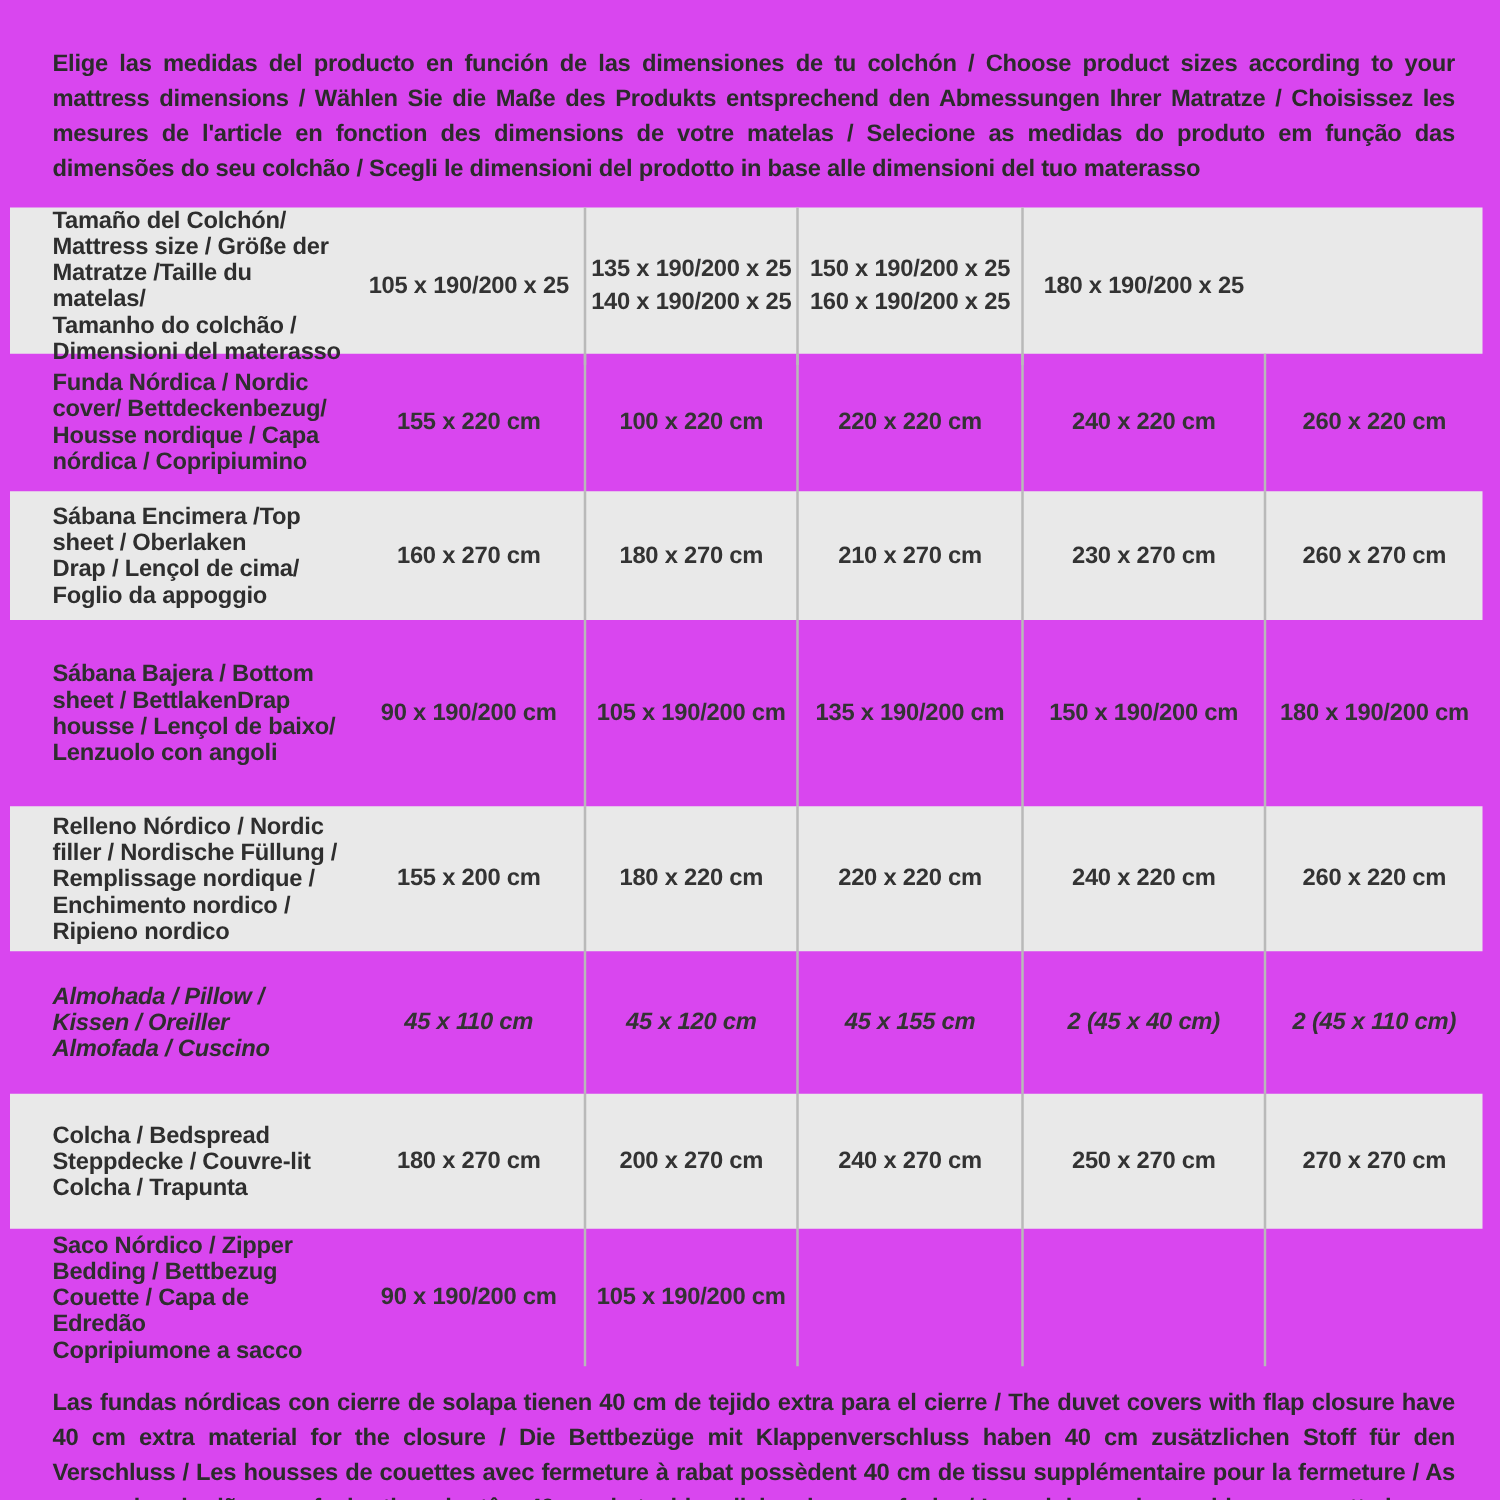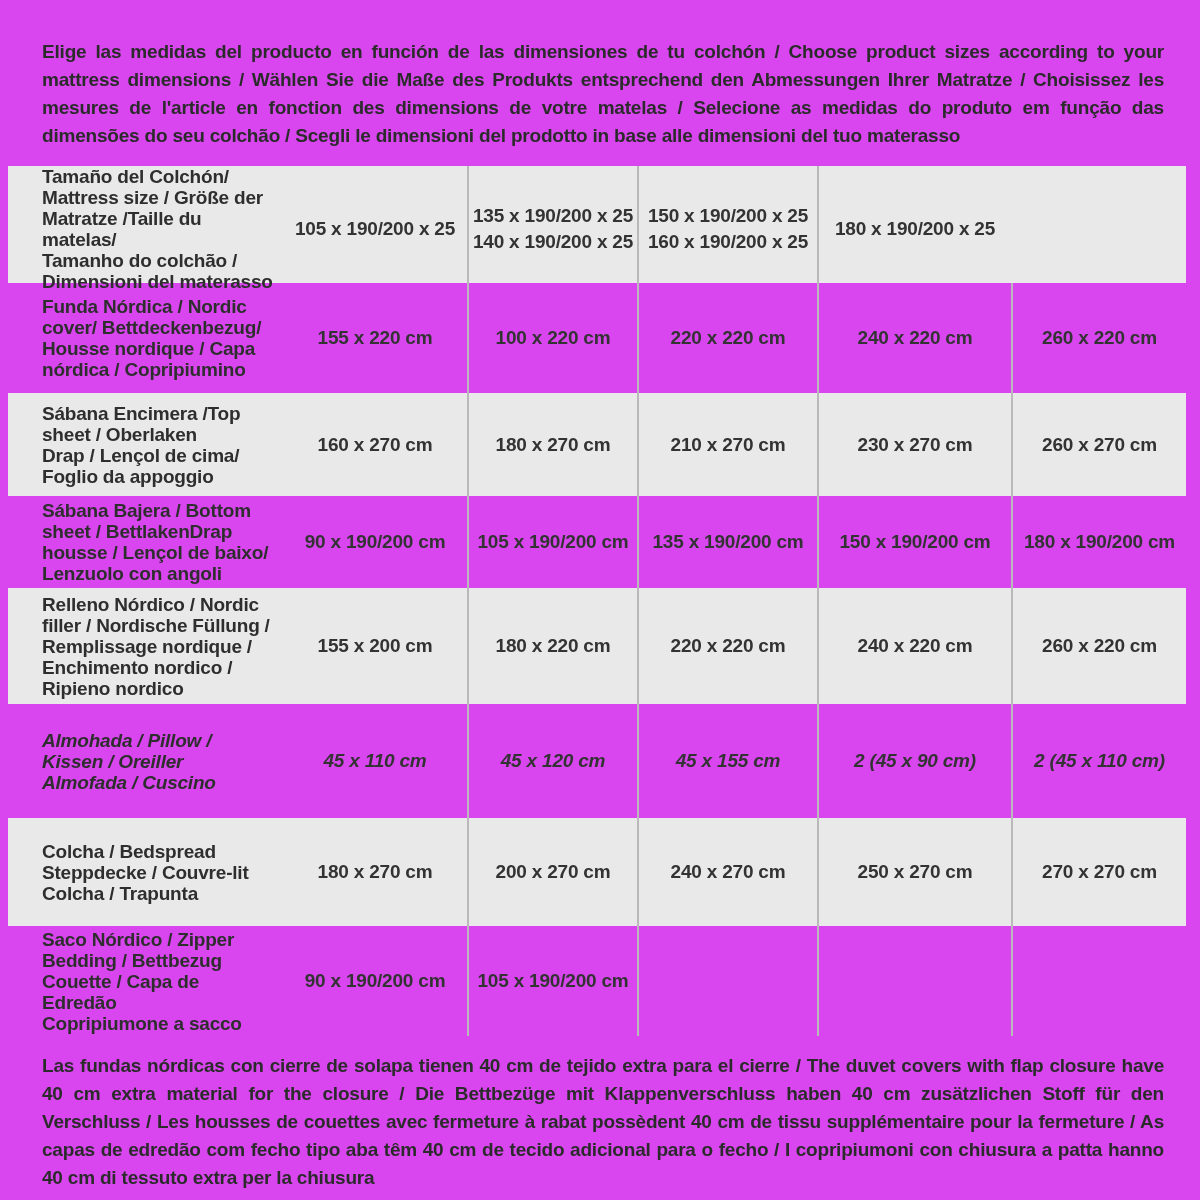--- a/index.html
+++ b/index.html
@@ -27,21 +27,21 @@
   .trow {
     display: grid;
     grid-template-columns: 275px 184px 170px 180px 194px 175px;
     align-items: stretch;
   }
   .trow.shade { background: #e9e9e9; }
 
   .trow:nth-child(1) { height: 117px; }
   .trow:nth-child(2) { height: 110px; }
   .trow:nth-child(3) { height: 103px; }
-  .trow:nth-child(4) { height: 92px; }
+  .trow:nth-child(4) { height: 149px; }
   .trow:nth-child(5) { height: 116px; }
   .trow:nth-child(6) { height: 114px; font-style: italic; }
   .trow:nth-child(7) { height: 108px; }
   .trow:nth-child(8) { height: 110px; }
 
   .cell {
     display: flex;
     align-items: center;
     font-weight: 700;
     font-size: 19px;
@@ -148,21 +148,21 @@
       <div class="cell val">260 x 220 cm</div>
     </div>
 
     <div class="trow">
       <div class="cell label">Almohada  / Pillow /
 Kissen / Oreiller
 Almofada / Cuscino</div>
       <div class="cell val">45 x 110 cm</div>
       <div class="cell val">45 x 120 cm</div>
       <div class="cell val">45 x 155 cm</div>
-      <div class="cell val">2 (45 x 90 cm)</div>
+      <div class="cell val">2 (45 x 40 cm)</div>
       <div class="cell val">2 (45 x 110 cm)</div>
     </div>
 
     <div class="trow shade">
       <div class="cell label">Colcha / Bedspread
 Steppdecke / Couvre-lit
 Colcha / Trapunta</div>
       <div class="cell val">180 x 270 cm</div>
       <div class="cell val">200 x 270 cm</div>
       <div class="cell val">240 x 270 cm</div>

